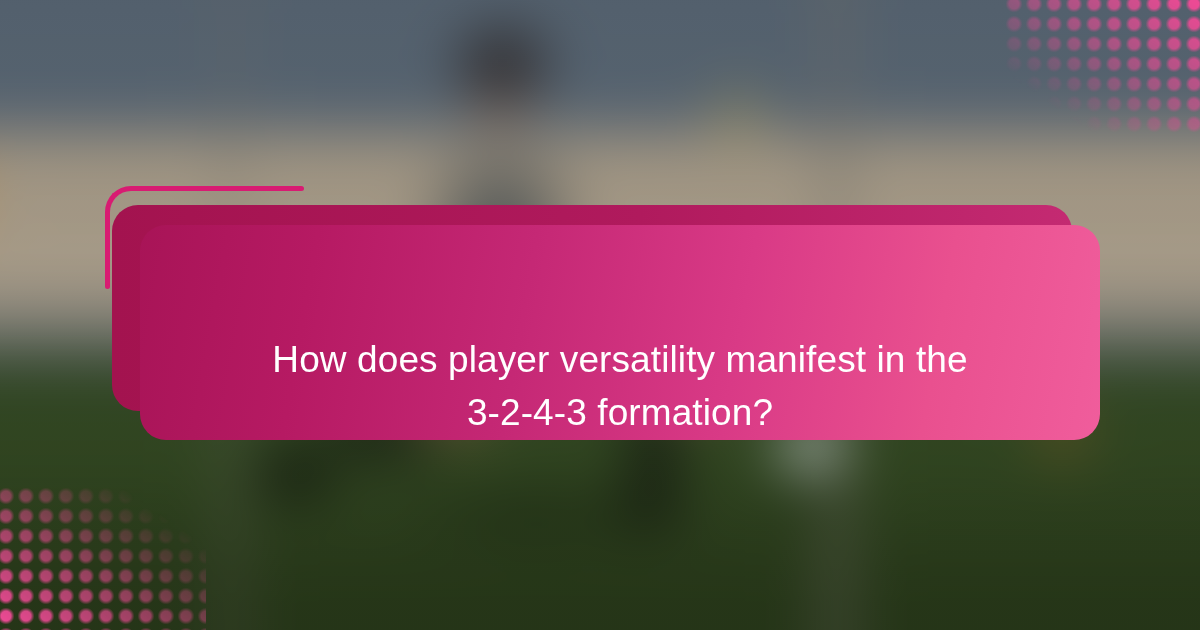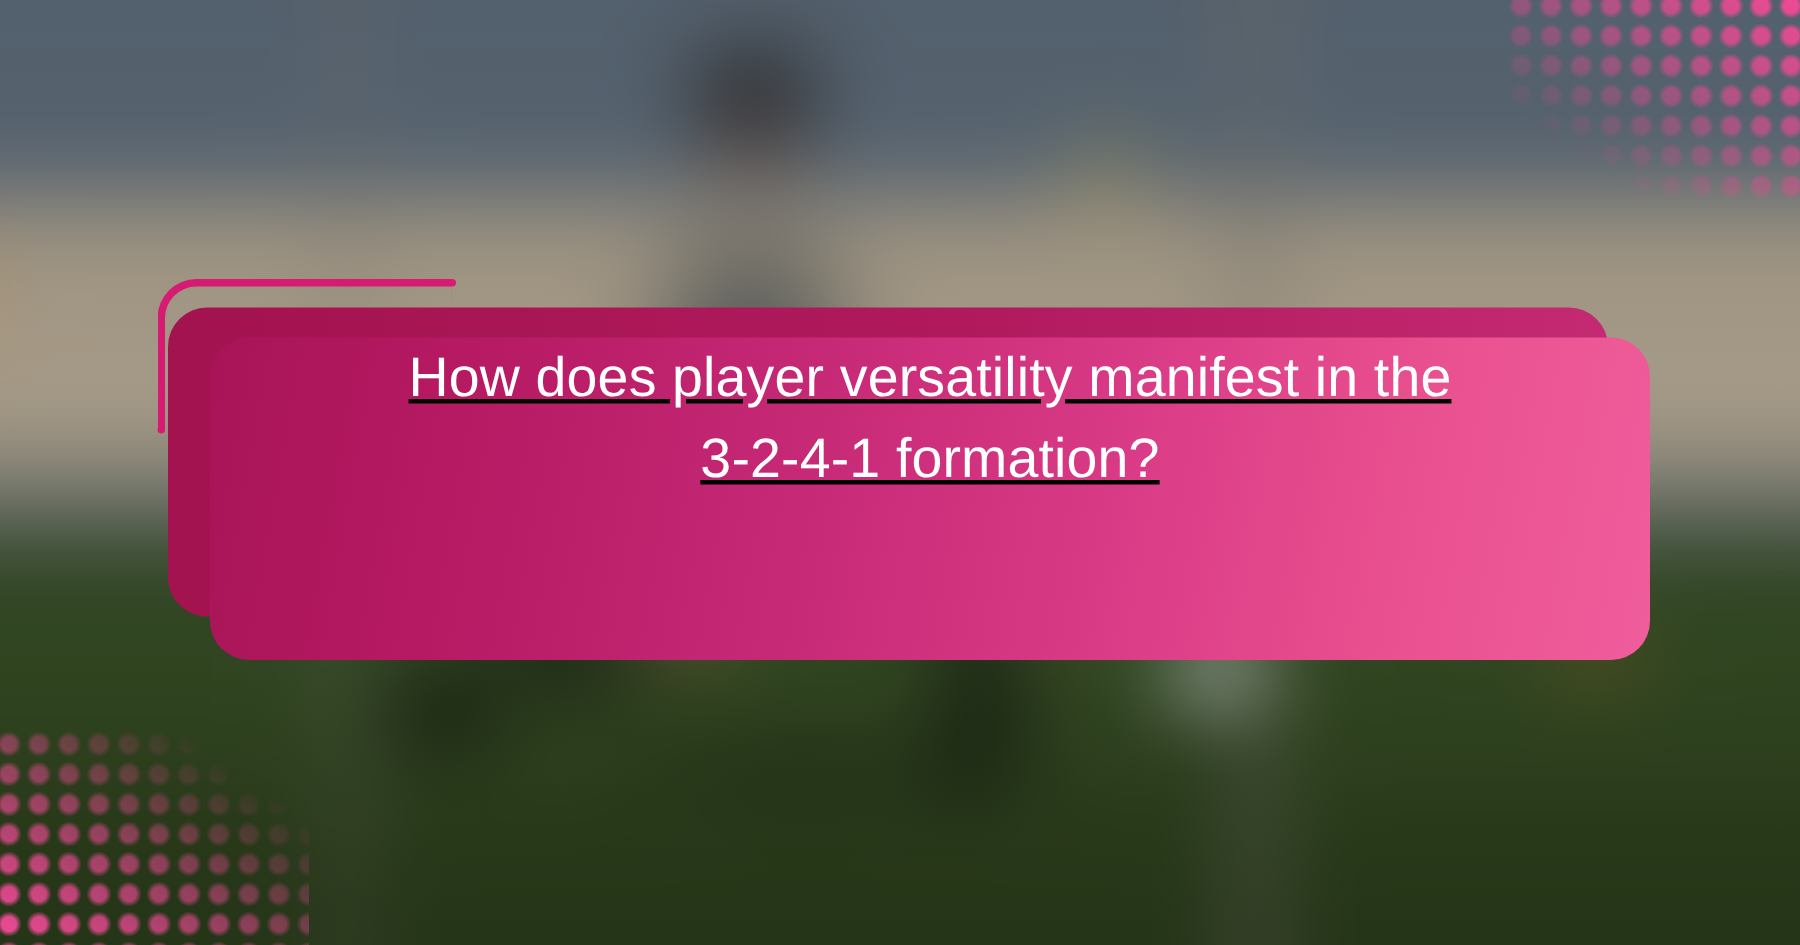--- a/index.html
+++ b/index.html
@@ -139,23 +139,22 @@
     width: 960px; height: 215px;
     background: linear-gradient(100deg,
       #a81457 0%,
       #b61a63 18%,
       #c52875 40%,
       #d93a86 62%,
       #e9508f 82%,
       #f05d9c 100%);
     border-radius: 26px;
     display: flex;
-    align-items: flex-start;
+    align-items: flex-end;
     justify-content: center;
-    text-decoration: underline;
   }
 
   .headline {
     margin: 0;
     padding: 0 70px;
     text-align: center;
     color: #ffffff;
     font-size: 37px;
     font-weight: 400;
     line-height: 1.45;
@@ -176,17 +175,17 @@
   <div class="dots dots-tr"></div>
   <div class="dots dots-bl"></div>
 
   <div class="outline-bracket"></div>
 
   <div class="card-back"></div>
 
   <div class="card-front">
     <h1 class="headline">
       <span class="line">How does player versatility manifest in the</span>
-      <span class="line">3-2-4-1 formation?</span>
+      <span class="line">3-2-4-3 formation?</span>
     </h1>
   </div>
 
 </div>
 
 </body></html>

